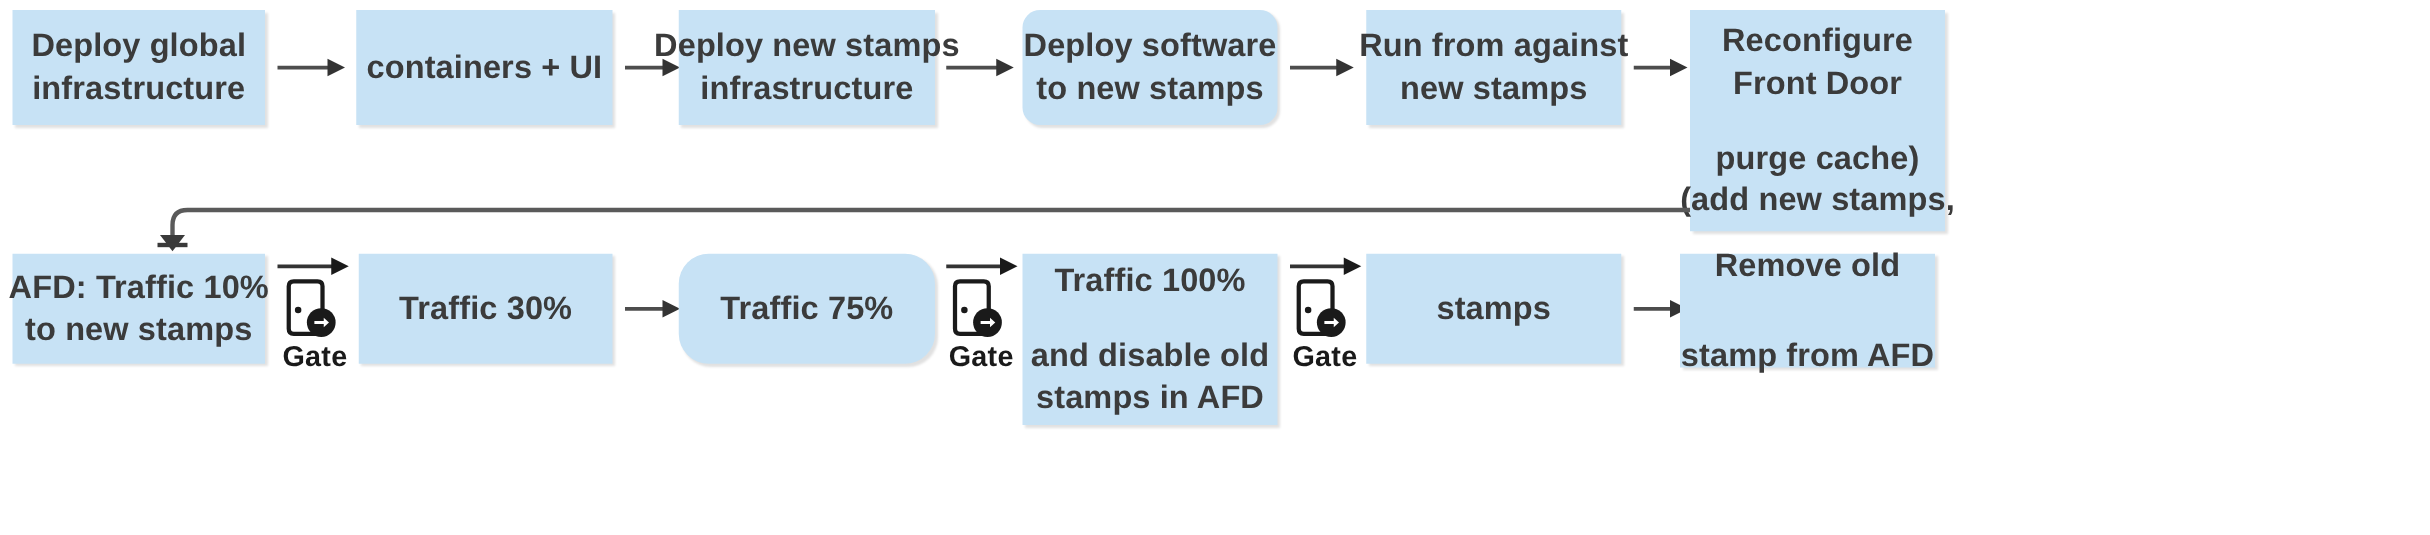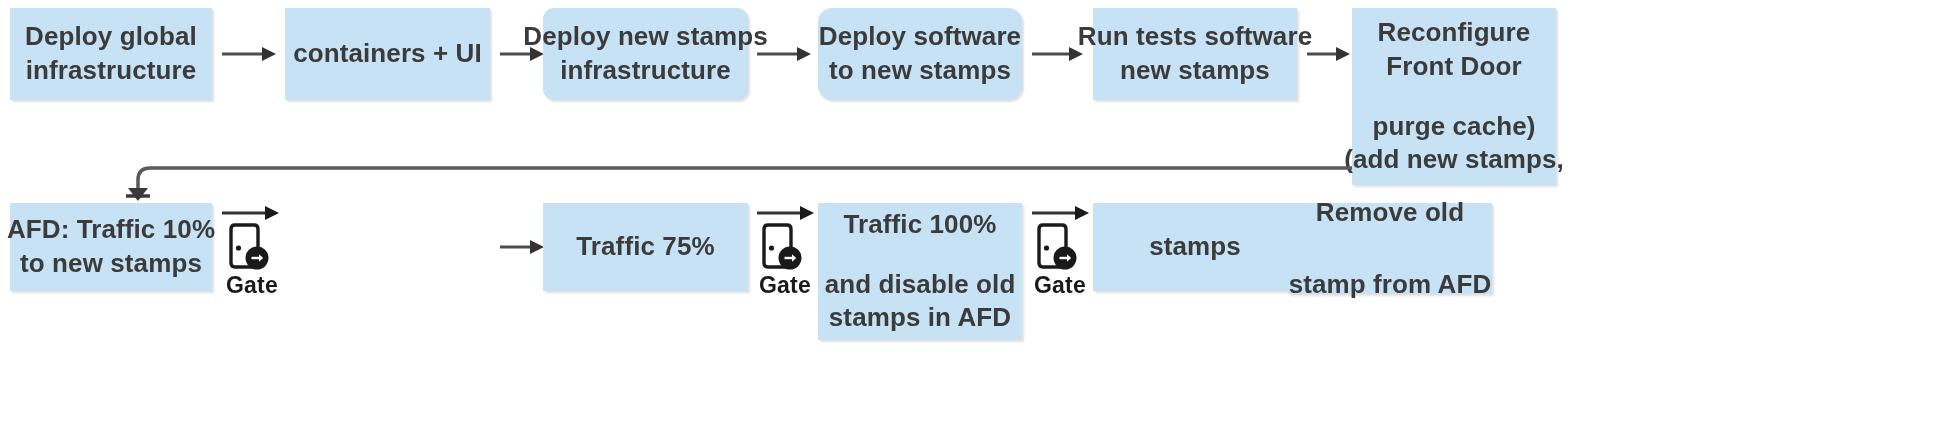--- a/index.html
+++ b/index.html
@@ -77,21 +77,21 @@
     <span class="ln">containers + UI</span>
   </div>
 
   <div class="arrow" style="left:500px; top:44px; width:45px;">
     <svg width="45" height="20" viewBox="0 0 45 20">
         <path d="M0 10 H32" stroke="#4d4d4d" stroke-width="3" fill="none"></path>
         <path d="M30 3 L44 10 L30 17 Z" fill="#333"></path>
       </svg>
   </div>
 
-  <div class="node" style="left:543px; top:8px; width:205px; height:92px;border-radius:11px;">
+  <div class="node" style="left:543px; top:8px; width:205px; height:92px;">
     <span class="ln">Deploy new stamps</span>
     <span class="ln">infrastructure</span>
   </div>
 
   <div class="arrow" style="left:757px; top:44px; width:55px;">
     <svg width="55" height="20" viewBox="0 0 55 20">
         <path d="M0 10 H42" stroke="#4d4d4d" stroke-width="3" fill="none"></path>
         <path d="M40 3 L54 10 L40 17 Z" fill="#333"></path>
       </svg>
   </div>
@@ -102,21 +102,21 @@
   </div>
 
   <div class="arrow" style="left:1032px; top:44px; width:52px;">
     <svg width="52" height="20" viewBox="0 0 52 20">
         <path d="M0 10 H39" stroke="#4d4d4d" stroke-width="3" fill="none"></path>
         <path d="M37 3 L51 10 L37 17 Z" fill="#333"></path>
       </svg>
   </div>
 
   <div class="node" style="left:1093px; top:8px; width:204px; height:92px;">
-    <span class="ln">Run tests software</span>
+    <span class="ln">Run from against</span>
     <span class="ln">new stamps</span>
   </div>
 
   <div class="arrow" style="left:1307px; top:44px; width:44px;">
     <svg width="44" height="20" viewBox="0 0 44 20">
         <path d="M0 10 H31" stroke="#4d4d4d" stroke-width="3" fill="none"></path>
         <path d="M29 3 L43 10 L29 17 Z" fill="#333"></path>
       </svg>
   </div>
 
@@ -151,29 +151,32 @@
         <path d="M5 7 Q5 3 9 3 H28 Q32 3 32 7 V41 Q32 45 28 45 H9 Q5 45 5 41 Z" fill="none" stroke="#1a1a1a" stroke-width="3.4"></path>
         <circle cx="12.5" cy="26" r="2.6" fill="#1a1a1a"></circle>
         <circle cx="31" cy="36" r="11.5" fill="#1a1a1a"></circle>
         <path d="M25.5 36 H35" stroke="#fff" stroke-width="2.4" fill="none"></path>
         <path d="M33 32.2 L37.2 36 L33 39.8 Z" fill="#fff"></path>
       </svg>
     </span>
     <span class="glabel">Gate</span>
   </div>
 
+  <div class="node" style="left:287px; top:203px; width:203px; height:88px;">
+    <span class="ln">Traffic 30%</span>
+  </div>
 
   <div class="arrow" style="left:500px; top:237px; width:45px;">
     <svg width="45" height="20" viewBox="0 0 45 20">
         <path d="M0 10 H32" stroke="#4d4d4d" stroke-width="3" fill="none"></path>
         <path d="M30 3 L44 10 L30 17 Z" fill="#333"></path>
       </svg>
   </div>
 
-  <div class="node" style="left:543px; top:203px; width:205px; height:88px;">
+  <div class="node" style="left:543px; top:203px; width:205px; height:88px;border-radius:24px;">
     <span class="ln">Traffic 75%</span>
   </div>
 
   <div class="arrow" style="left:757px; top:203px; width:58px;">
     <svg width="58" height="20" viewBox="0 0 58 20">
         <path d="M0 10 H45" stroke="#333" stroke-width="3" fill="none"></path>
         <path d="M43 3 L57 10 L43 17 Z" fill="#1a1a1a"></path>
       </svg>
   </div>
   <div class="gate" style="left:759px; top:222px; width:56px;">
@@ -219,18 +222,18 @@
     <span class="ln">stamps</span>
   </div>
 
   <div class="arrow" style="left:1307px; top:237px; width:44px;">
     <svg width="44" height="20" viewBox="0 0 44 20">
         <path d="M0 10 H31" stroke="#4d4d4d" stroke-width="3" fill="none"></path>
         <path d="M29 3 L43 10 L29 17 Z" fill="#333"></path>
       </svg>
   </div>
 
-  <div class="node" style="left:1288px; top:203px; width:204px; height:91px;gap:38px;">
+  <div class="node" style="left:1344px; top:203px; width:204px; height:91px;gap:38px;">
     <span class="ln">Remove old</span>
     <span class="ln">stamp from AFD</span>
   </div>
 
 </div>
 
 </body></html>

